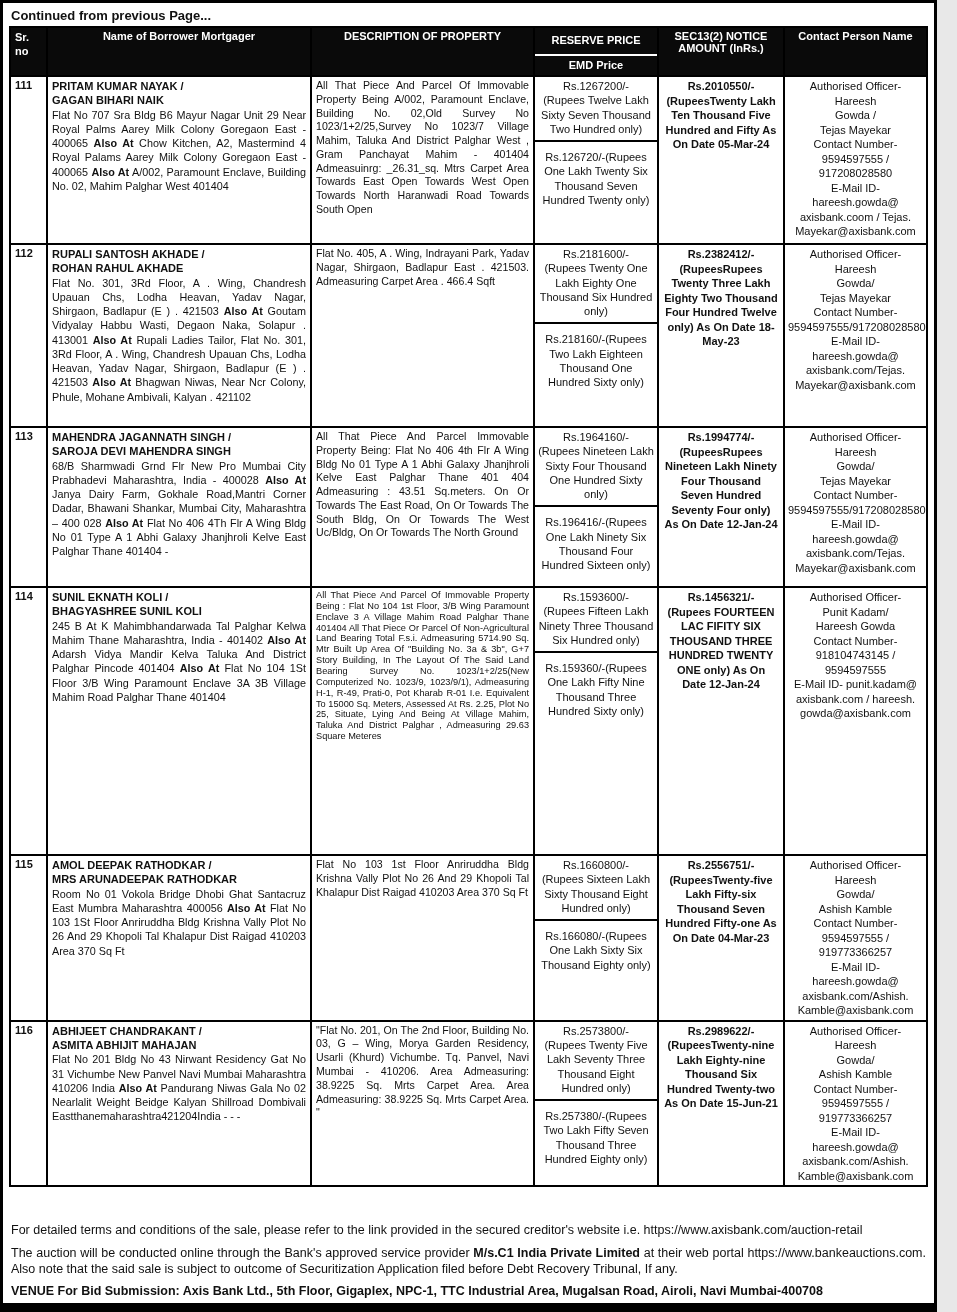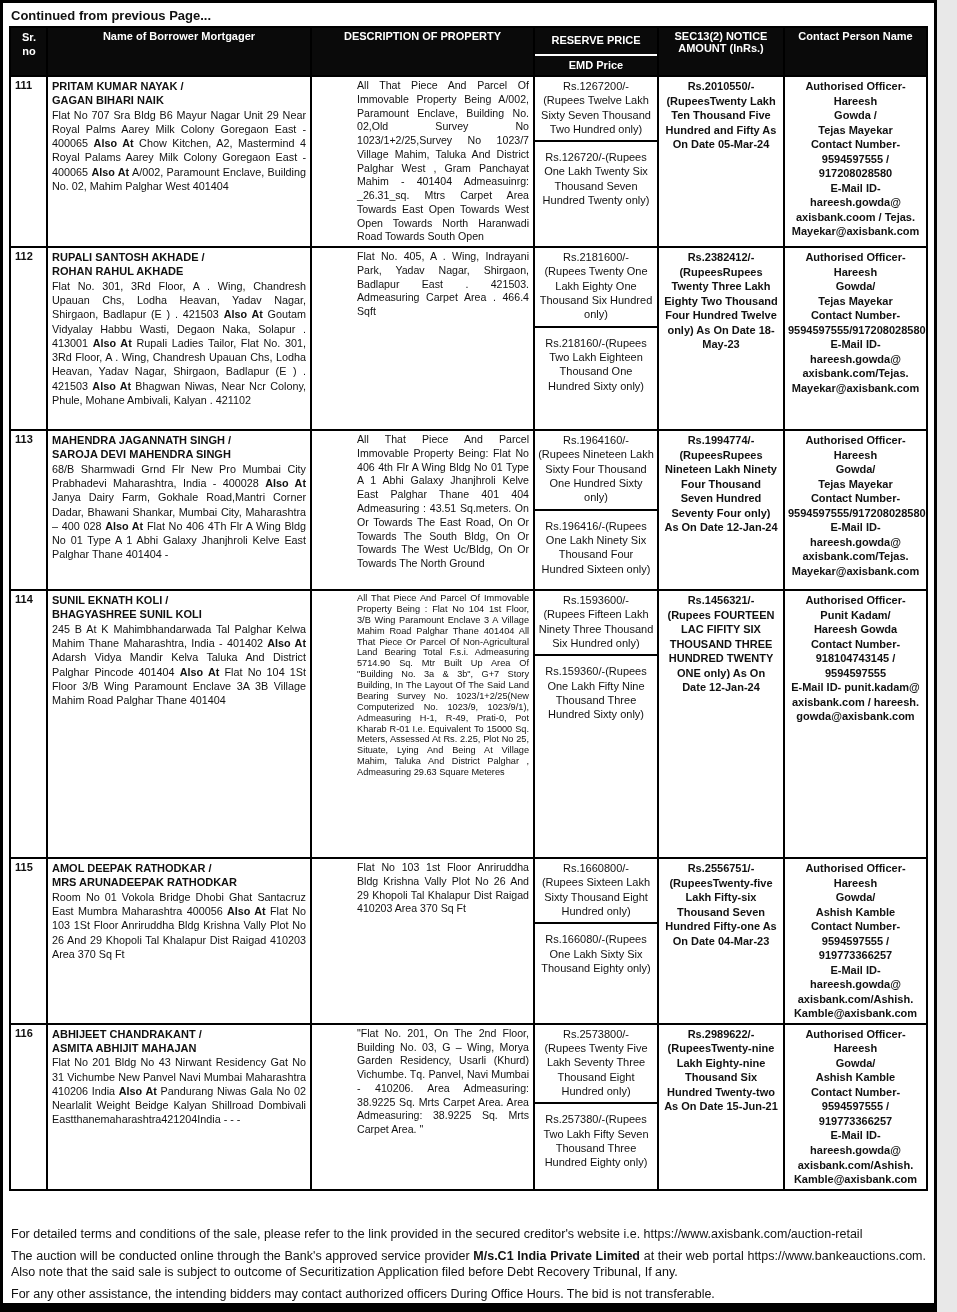--- a/index.html
+++ b/index.html
@@ -32,40 +32,40 @@
   }
   thead th {
     background: #0a0a0a;
     color: #fff;
     font-weight: bold;
     font-size: 12px;
     vertical-align: middle;
     padding: 2px 3px;
     text-align: center;
   }
-  th.h-sr { text-align: center; padding-left: 4px; line-height: 1.3; }
+  th.h-sr { text-align: left; padding-left: 4px; line-height: 1.3; }
   th.h-reserve { padding: 0; }
   .reserve-head-top {
     border-bottom: 2px solid #fff;
     padding: 6px 2px 8px 2px;
   }
   .reserve-head-bottom { padding: 3px 2px 4px 2px; }
   td.c-sr { text-align: left; font-weight: bold; padding: 2px 2px 2px 4px; }
   td.c-name { padding: 2px 4px; }
   .names { font-weight: bold; white-space: pre-line; line-height: 1.3; font-size: 11px; }
   .addr { text-align: justify; line-height: 1.32; font-size: 10.8px; }
   .addr .b { font-weight: bold; }
   td.c-desc { padding: 2px 4px; }
-  .desc { text-align: justify; line-height: 1.3; font-size: 10.6px; margin-left: 41px; }
+  .desc { text-align: justify; line-height: 1.3; font-size: 10.6px; }
   tr.small-desc .desc { font-size: 9.2px; line-height: 1.18; }
   td.c-price { padding: 0; text-align: center; }
   .reserve-part { border-bottom: 2px solid #000; padding: 2px 3px 4px 3px; line-height: 1.3; }
   .emd-part { padding: 8px 3px; line-height: 1.3; }
   td.c-notice { text-align: center; font-weight: bold; padding: 2px 5px; line-height: 1.32; }
-  td.c-contact { text-align: center; font-weight: bold; padding: 2px 3px; line-height: 1.32; white-space: pre-line; }
+  td.c-contact { text-align: center; font-weight: normal; padding: 2px 3px; line-height: 1.32; white-space: pre-line; }
   .footer { padding: 8px 2px 0 2px; margin-top: 28px; }
   .footer p {
     font-size: 12.5px;
     line-height: 1.25;
     margin-bottom: 7px;
   }
   .footer p.justify { text-align: justify; }
   .footer p .b { font-weight: bold; }
   .footer p.bold { font-weight: bold; margin-bottom: 5px; }
   .bottom-row {
@@ -284,21 +284,20 @@
 E-Mail ID- hareesh.gowda@
 axisbank.com/Ashish.
 Kamble@axisbank.com</td>
         </tr>
       </tbody>
   </table>
 
   <div class="footer">
       <p><span>For detailed terms and conditions of the sale, please refer to the link provided in the secured creditor's website i.e. https://www.axisbank.com/auction-retail</span></p>
       <p class="justify "><span>The auction will be conducted online through the Bank's approved service provider </span><span class="b">M/s.C1 India Private Limited</span><span> at their web portal https://www.bankeauctions.com. Also note that the said sale is subject to outcome of Securitization Application filed before Debt Recovery Tribunal, If any.</span></p>
-      <p><span>For any other assistance, the intending bidders may contact authorized officers During Office Hours. The bid is not transferable.</span></p>
       <p class="bold"><span class="b">VENUE For Bid Submission: Axis Bank Ltd., 5th Floor, Gigaplex, NPC-1, TTC Industrial Area, Mugalsan Road, Airoli, Navi Mumbai-400708</span></p>
       <p class="bold"><span class="b">Inspection will be subject to the prior Appointment</span></p>
     </div>
 
   <div class="bottom-row">
     <div class="bottom-left">
       <div>Date: 14.12.2025</div>
 
     </div>
     <div class="bottom-right">

